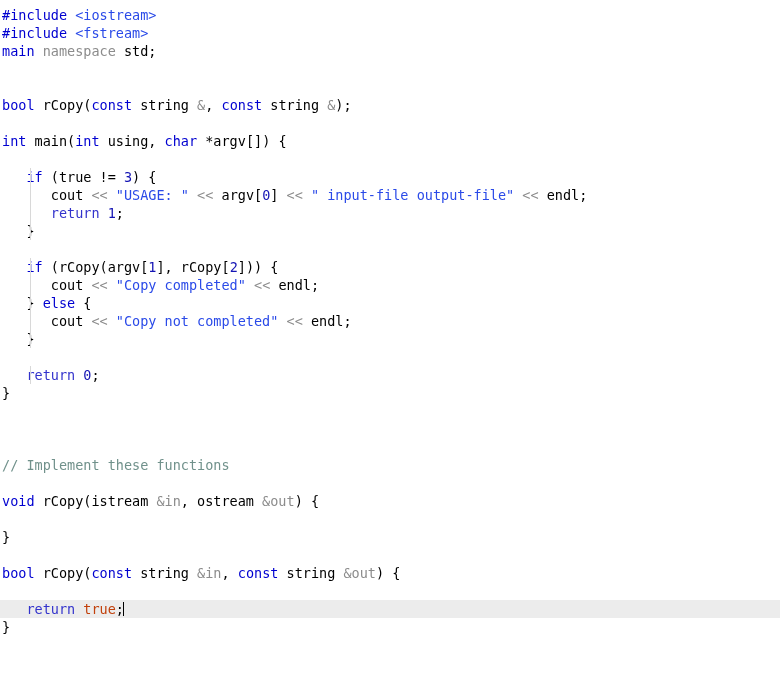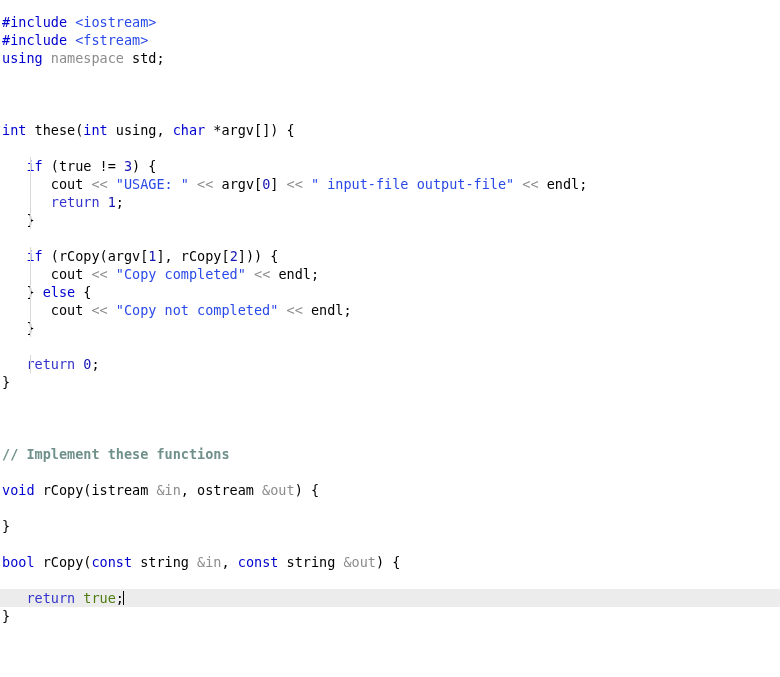--- a/index.html
+++ b/index.html
@@ -12,21 +12,21 @@
     height: 677px;
     overflow: hidden;
     font-family: "DejaVu Sans Mono", "Liberation Mono", monospace;
   }
 
   #editor {
     position: relative;
     width: 780px;
     height: 677px;
     background: #ffffff;
-    padding-top: 13px;
+    padding-top: 6px;
     box-sizing: border-box;
   }
 
   .code-line {
     position: relative;
     height: 18px;
     line-height: 18px;
     font-size: 13.5px;
     white-space: pre;
     padding-left: 2px;
@@ -48,46 +48,47 @@
     width: 1px;
     background: #d8d8d8;
   }
 
   
   .kw      { color: #0000d0; }          
   .kw2     { color: #3333cc; }          
   .ns      { color: #8c8c8c; text-align: right; }          
   .str     { color: #2a4ae8; }          
   .num     { color: #1414b4; }          
-  .bool    { color: #4d7c0f; }          
-  .cmt     { color: #70918b; font-weight: bold; }          
+  .bool    { color: #c2410c; }          
+  .cmt     { color: #70918b; }          
   .op      { color: #8c8c8c; }          
   .plain   { color: #000000; }
 
   .caret {
     display: inline-block;
     width: 1px;
     height: 14px;
     background: #000000;
     vertical-align: -2px;
     margin-left: -1px;
   }
 </style>
 </head>
 <body>
 
 <div id="editor">
   <div id="code-area">
       <div class="code-line"><span class="kw">#include</span><span class="plain"> </span><span class="str">&lt;iostream&gt;</span></div>
       <div class="code-line"><span class="kw">#include</span><span class="plain"> </span><span class="str">&lt;fstream&gt;</span></div>
-      <div class="code-line"><span class="kw">using</span><span class="plain"> </span><span class="ns">namespace</span><span class="plain"> std;</span></div>
+      <div class="code-line"><span class="kw">main</span><span class="plain"> </span><span class="ns">namespace</span><span class="plain"> std;</span></div>
       <div class="code-line">&nbsp;</div>
       <div class="code-line">&nbsp;</div>
+      <div class="code-line"><span class="kw">bool</span><span class="plain"> rCopy(</span><span class="kw">const</span><span class="plain"> string </span><span class="op">&amp;</span><span class="plain">, </span><span class="kw">const</span><span class="plain"> string </span><span class="op">&amp;</span><span class="plain">);</span></div>
       <div class="code-line">&nbsp;</div>
-      <div class="code-line"><span class="kw">int</span><span class="plain"> these(</span><span class="kw">int</span><span class="plain"> using, </span><span class="kw">char</span><span class="plain"> *argv[]) {</span></div>
+      <div class="code-line"><span class="kw">int</span><span class="plain"> main(</span><span class="kw">int</span><span class="plain"> using, </span><span class="kw">char</span><span class="plain"> *argv[]) {</span></div>
       <div class="code-line">&nbsp;</div>
       <div class="code-line guide1"><span class="plain">   </span><span class="kw">if</span><span class="plain"> (true </span><span class="plain">!=</span><span class="plain"> </span><span class="num">3</span><span class="plain">) {</span></div>
       <div class="code-line guide1"><span class="plain">      cout </span><span class="op">&lt;&lt;</span><span class="plain"> </span><span class="str">"USAGE: "</span><span class="plain"> </span><span class="op">&lt;&lt;</span><span class="plain"> argv[</span><span class="num">0</span><span class="plain">] </span><span class="op">&lt;&lt;</span><span class="plain"> </span><span class="str">" input-file output-file"</span><span class="plain"> </span><span class="op">&lt;&lt;</span><span class="plain"> endl;</span></div>
       <div class="code-line guide1"><span class="plain">      </span><span class="kw2">return</span><span class="plain"> </span><span class="num">1</span><span class="plain">;</span></div>
       <div class="code-line guide1"><span class="plain">   }</span></div>
       <div class="code-line">&nbsp;</div>
       <div class="code-line guide1"><span class="plain">   </span><span class="kw">if</span><span class="plain"> (rCopy(argv[</span><span class="num">1</span><span class="plain">], rCopy[</span><span class="num">2</span><span class="plain">])) {</span></div>
       <div class="code-line guide1"><span class="plain">      cout </span><span class="op">&lt;&lt;</span><span class="plain"> </span><span class="str">"Copy completed"</span><span class="plain"> </span><span class="op">&lt;&lt;</span><span class="plain"> endl;</span></div>
       <div class="code-line guide1"><span class="plain">   } </span><span class="kw">else</span><span class="plain"> {</span></div>
       <div class="code-line guide1"><span class="plain">      cout </span><span class="op">&lt;&lt;</span><span class="plain"> </span><span class="str">"Copy not completed"</span><span class="plain"> </span><span class="op">&lt;&lt;</span><span class="plain"> endl;</span></div>

